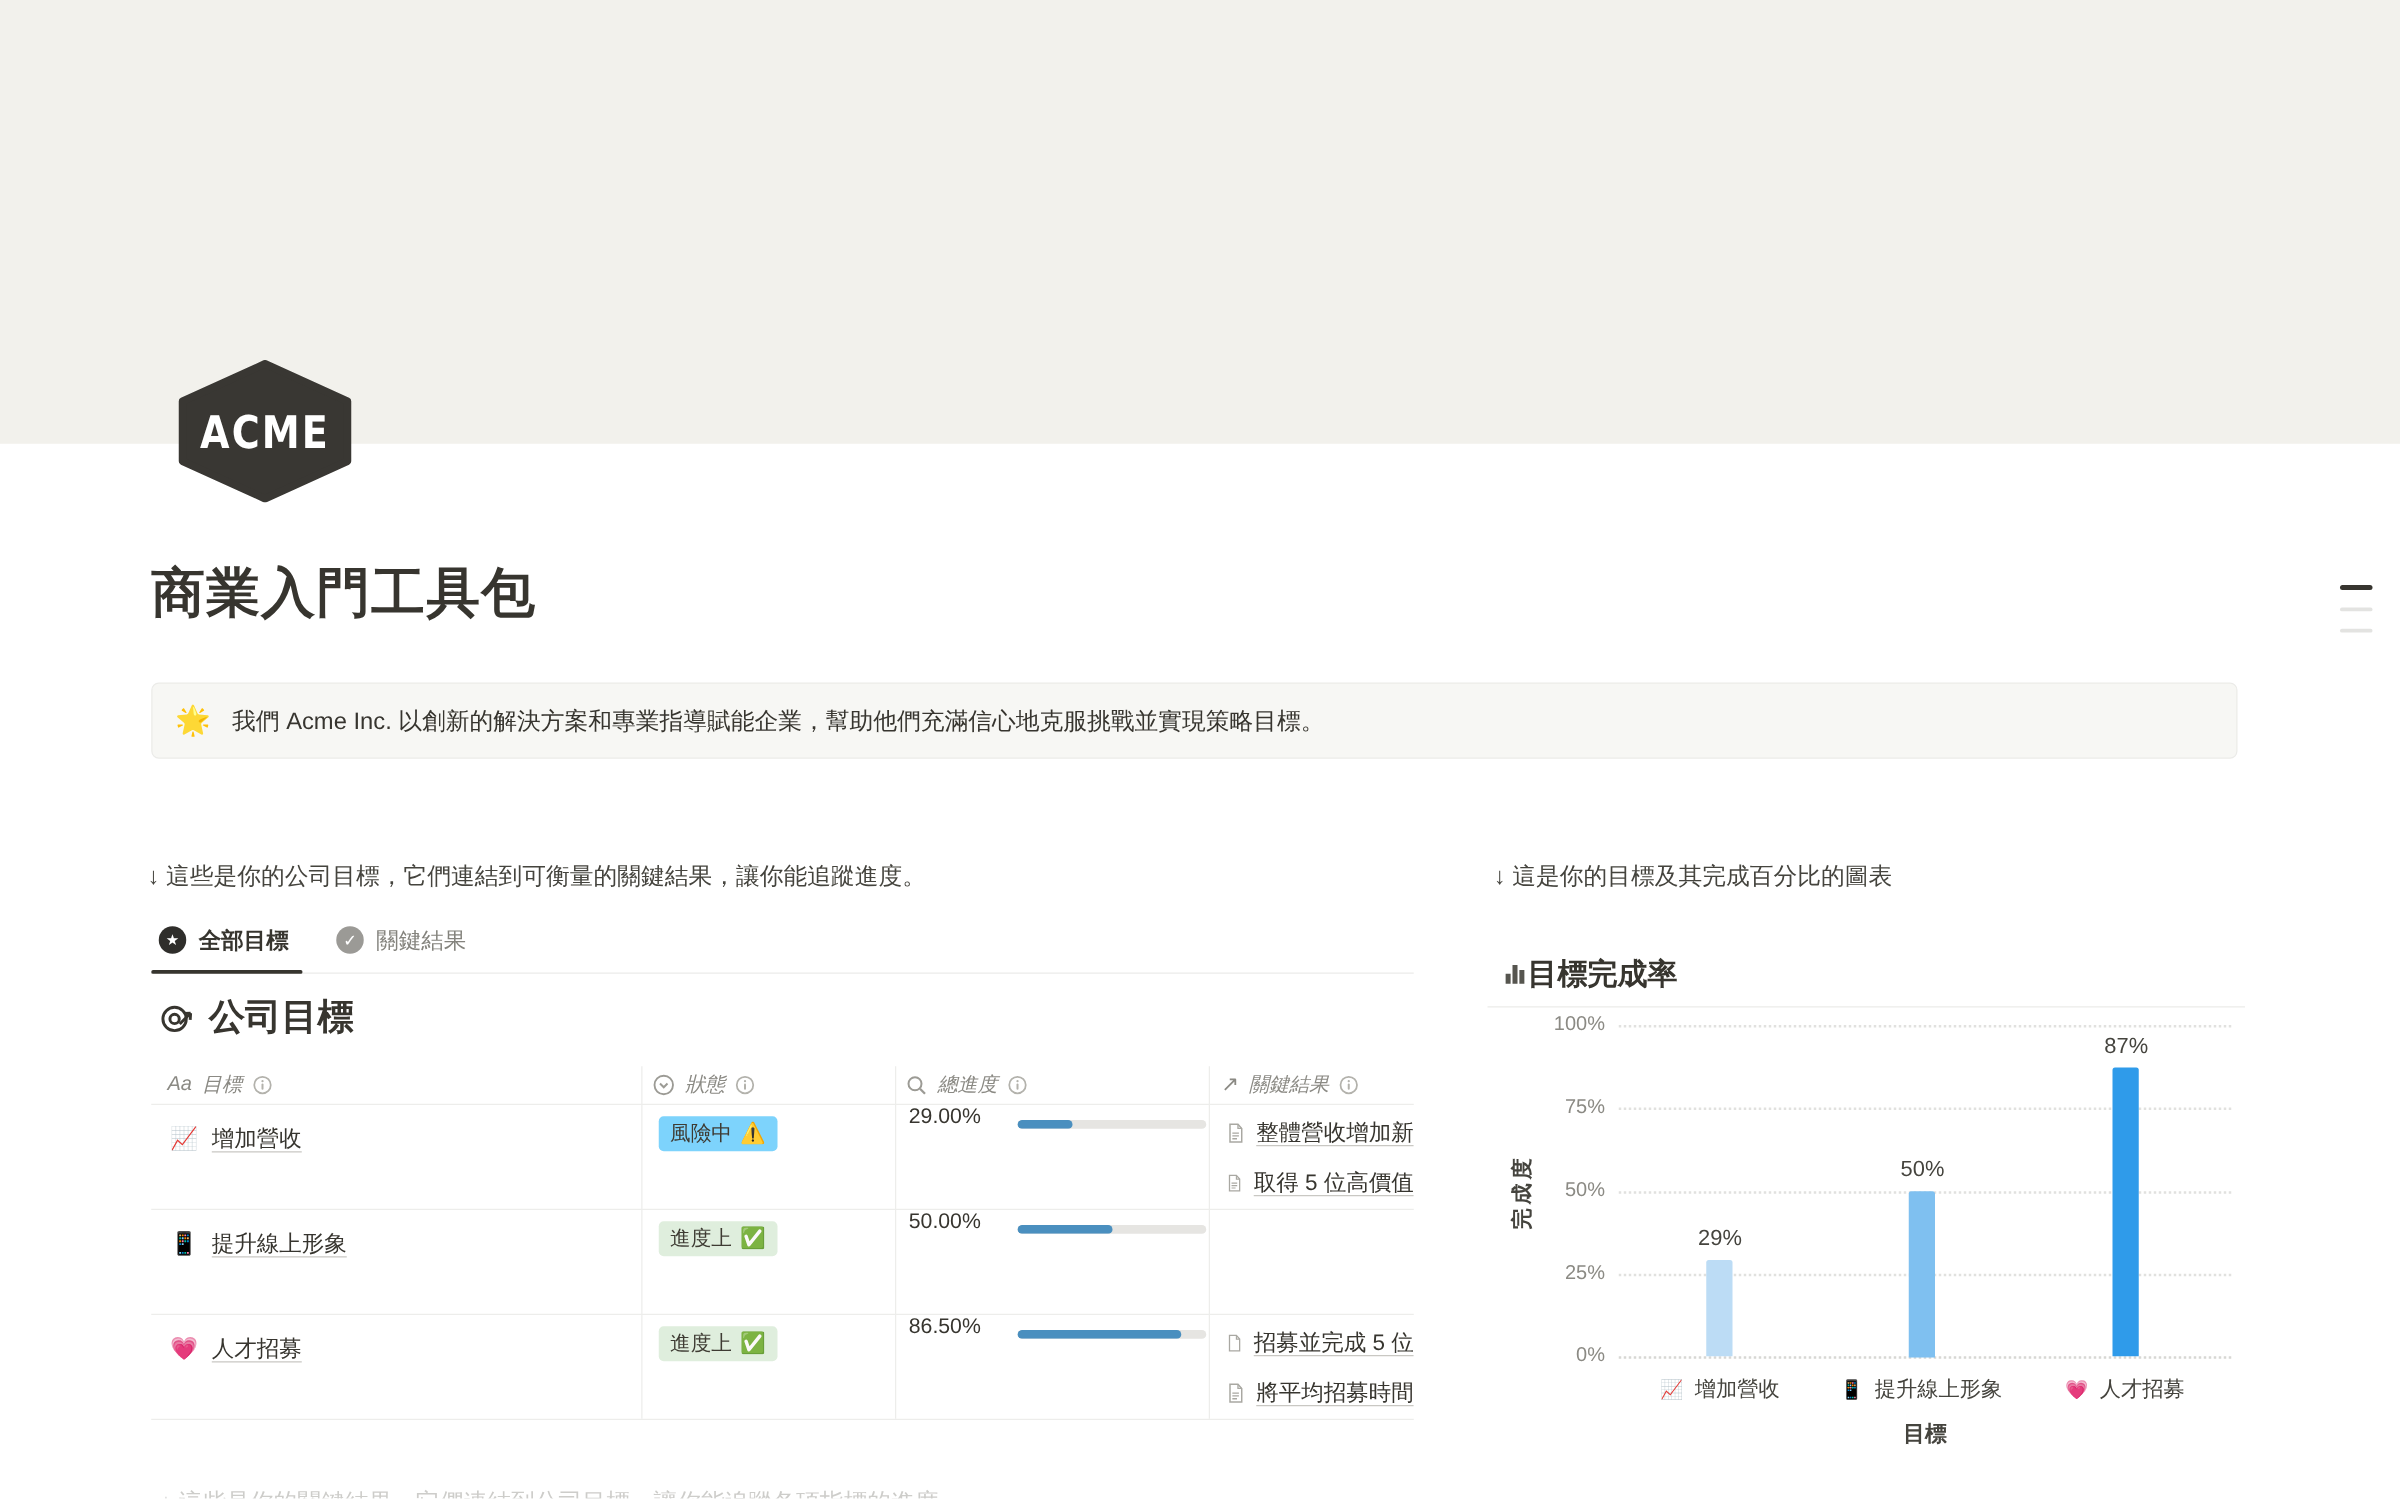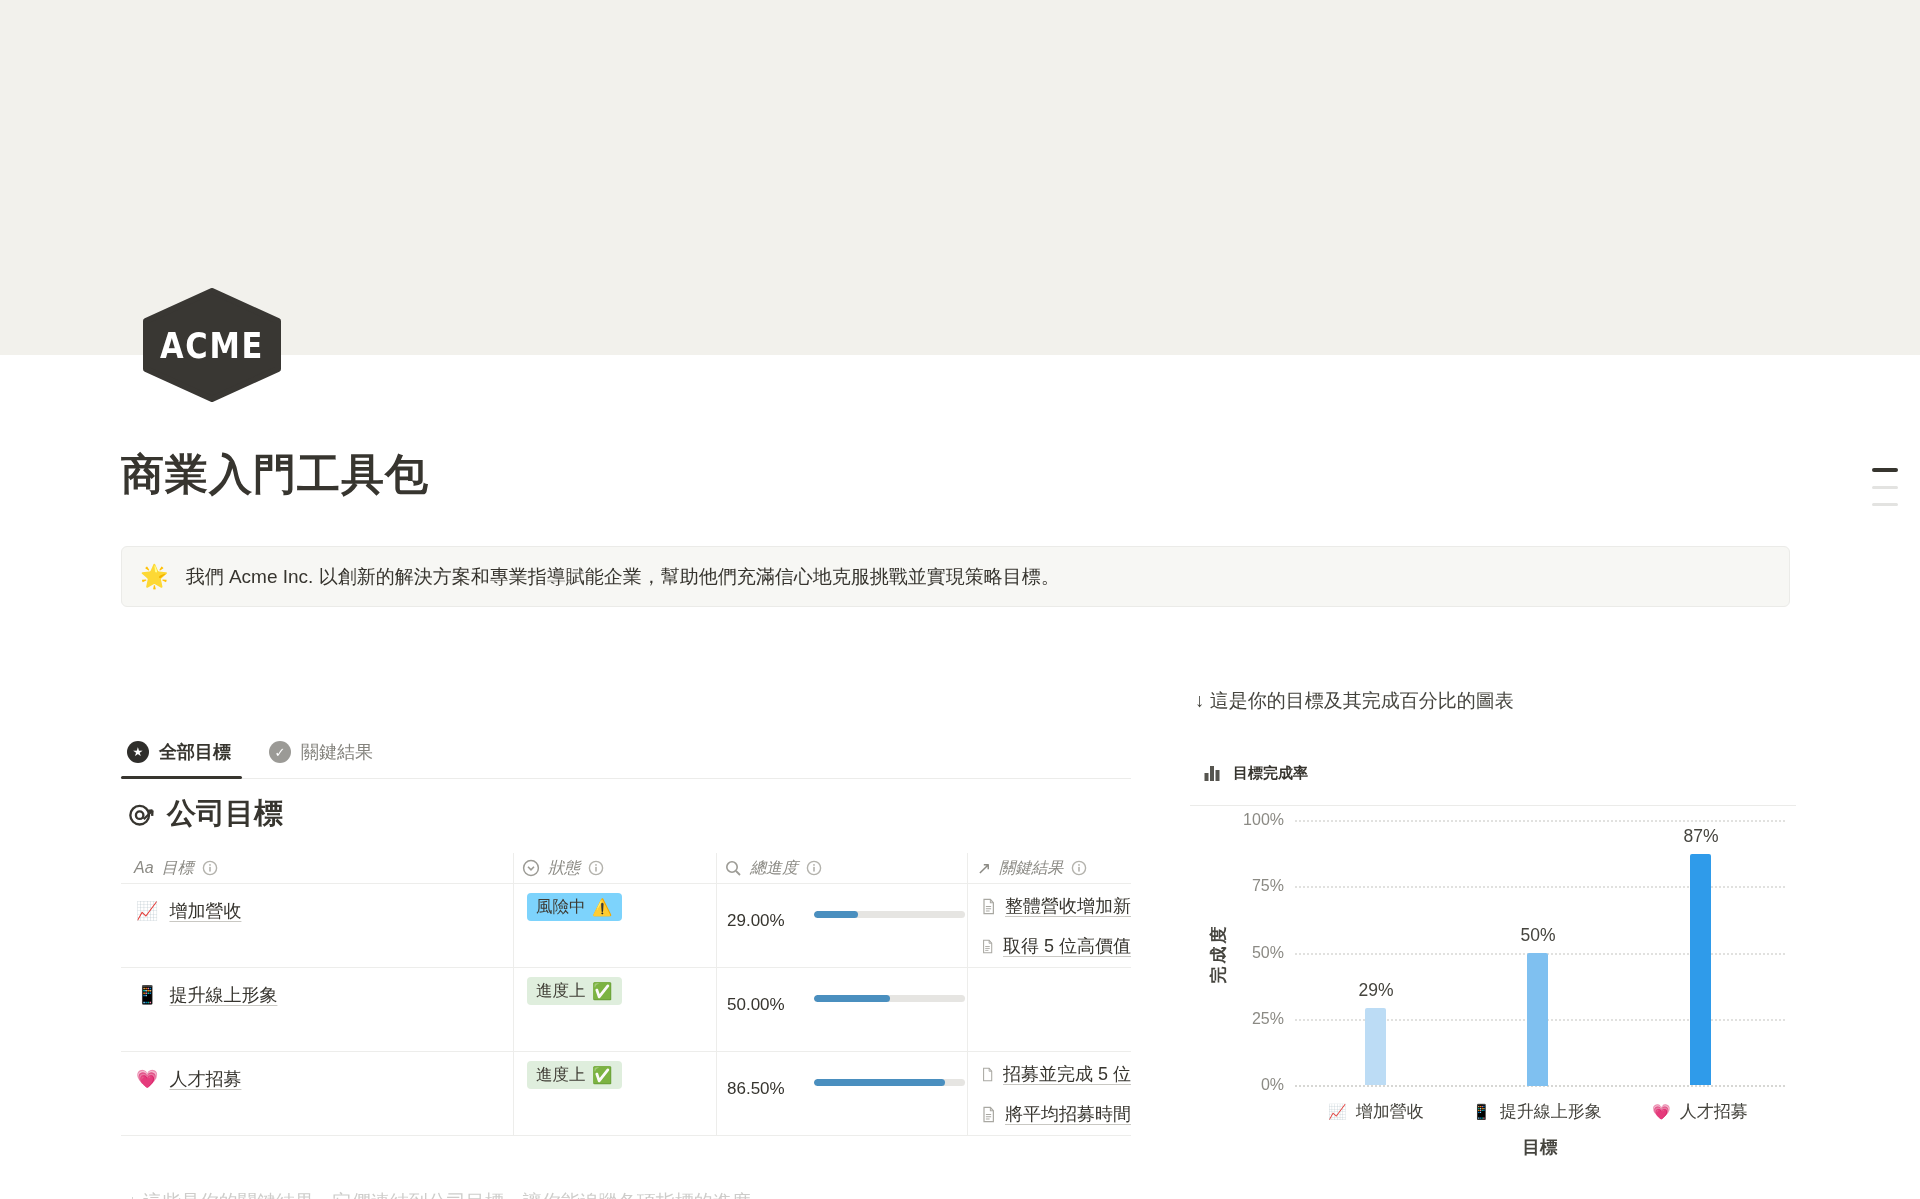--- a/index.html
+++ b/index.html
@@ -48,31 +48,31 @@
   .hline{position:absolute;left:121px;width:1010px;height:1px;background:#EDEDEB;}
   .vline{position:absolute;top:853px;height:282px;width:1px;background:#EDEDEB;}
 
   .trow{position:absolute;left:121px;width:1010px;height:84px;overflow:hidden;}
   .row0{top:883px;}.row1{top:967px;}.row2{top:1051px;}
   .goal-cell{position:absolute;left:15px;top:13px;height:30px;display:flex;align-items:center;gap:11px;font-size:18px;}
   .goal-cell .g-emoji{font-size:18px;}
   .goal-name{text-decoration:underline;text-decoration-color:#C9C8C3;text-underline-offset:4px;color:#37352F;cursor:pointer;}
   .status-cell{position:absolute;left:406px;top:10px;}
   .badge{display:inline-flex;align-items:center;gap:7px;padding:3px 9px;border-radius:4px;font-size:16.5px;color:#3E3B33;}
-  .progress-cell{position:absolute;left:606px;top:28px;display:flex;align-items:flex-start;gap:17px;}
+  .progress-cell{position:absolute;left:606px;top:0;display:flex;align-items:flex-end;gap:17px;}
   .p-num{width:70px;font-size:17px;color:#37352F;}
   .p-track{width:151px;height:7px;border-radius:4px;background:#E6E5E2;overflow:hidden;}
   .p-fill{height:7px;border-radius:4px;}
   .kr-cell{position:absolute;left:860px;top:8px;width:150px;}
   .kr-link{display:flex;align-items:center;gap:9px;height:30px;margin-bottom:10px;font-size:18px;white-space:nowrap;cursor:pointer;justify-content:flex-end;}
   .kr-text{text-decoration:underline;text-decoration-color:#C9C8C3;text-underline-offset:4px;color:#37352F;}
 
   
-  .chart-header{position:absolute;left:1202px;top:763px;display:flex;align-items:center;gap:11px;
-                font-size:15px;font-weight:600;color:#37352F;}
+  .chart-header{position:absolute;left:1202px;top:763px;display:flex;align-items:center;gap:0;
+                font-size:24px;font-weight:600;color:#37352F;}
   .chart-divider{position:absolute;left:1190px;top:805px;width:606px;height:1px;background:#EBEBE9;}
 
   .gridline{position:absolute;left:1295px;width:490px;height:0;border-top:2px dotted #E1E1DF;}
   .gridzero{border-top:2px dotted #D7D7D4;}
   .ytick{position:absolute;left:1170px;width:114px;text-align:right;font-size:16px;color:#8B8A84;line-height:22px;}
   .ylab{position:absolute;left:1166px;top:942px;width:104px;text-align:center;font-size:17px;font-weight:700;
         color:#45443E;transform:rotate(-90deg);letter-spacing:3px;}
   .cbar{position:absolute;width:21px;border-radius:2px 2px 0 0;}
   .bar0{left:1365px;}.bar1{left:1527px;}.bar2{left:1690px;}
   .bval{position:absolute;width:80px;text-align:center;font-size:17.5px;color:#45443E;}
@@ -108,20 +108,21 @@
     <div class="bar b-light"></div>
   </div>
 
   <div class="page-title">商業入門工具包</div>
 
   <div class="callout">
     <span class="c-emoji">🌟</span>
     <span class="c-text">我們 Acme Inc. 以創新的解決方案和專業指導賦能企業，幫助他們充滿信心地克服挑戰並實現策略目標。</span>
   </div>
 
+  <div class="intro intro-left">↓ 這些是你的公司目標，它們連結到可衡量的關鍵結果，讓你能追蹤進度。</div>
 
   <div class="tabs">
     <div class="tab tab-active">
       <span class="tab-ic ic-star icg">★</span>
       <span>全部目標</span>
     </div>
     <div class="tab tab-inactive">
       <span class="tab-ic ic-check icg">✓</span>
       <span>關鍵結果</span>
     </div>

